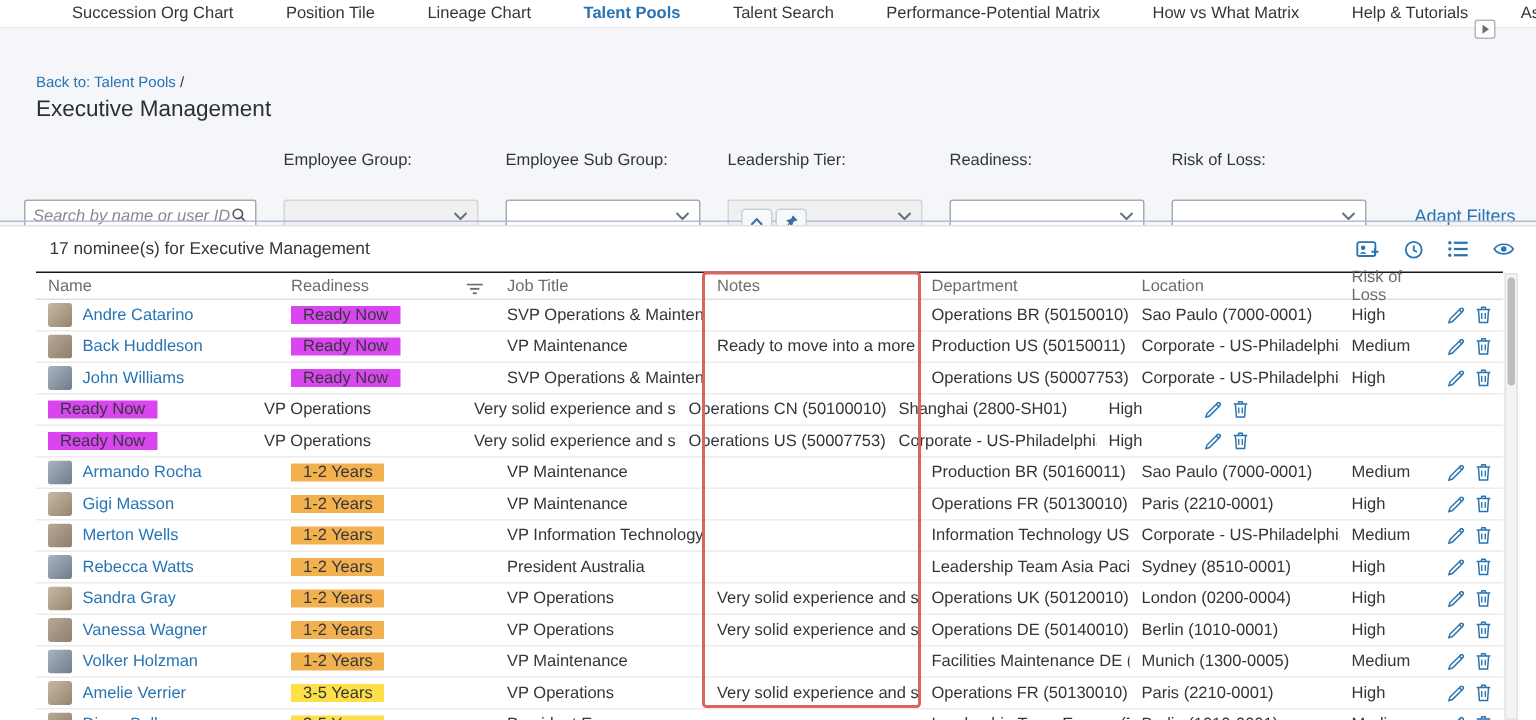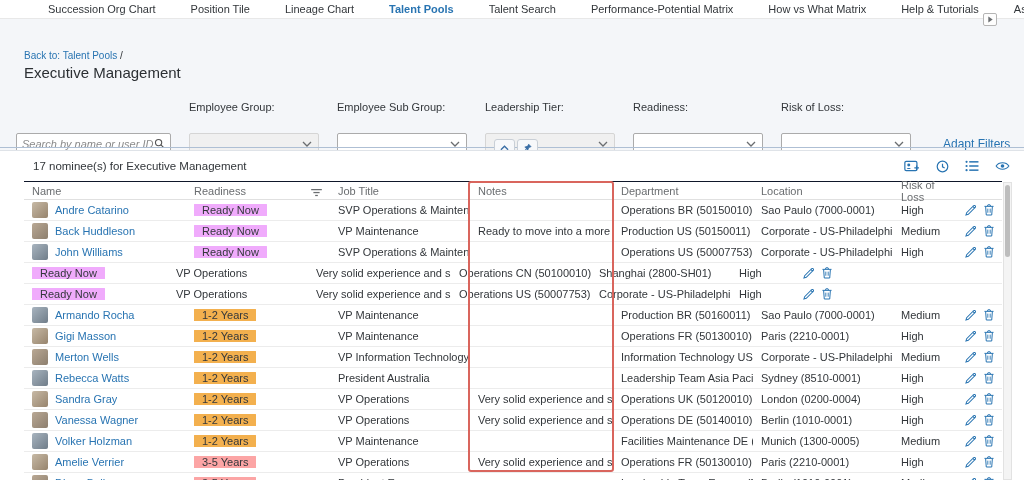--- a/index.html
+++ b/index.html
@@ -67,23 +67,23 @@
 
   .name-cell { display:flex; align-items:center; gap:7px; }
   .avatar { width:16px; height:16px; border-radius:2px; flex:none;
     background:linear-gradient(135deg,#b9a894,#8d7f6e); }
   .tr:nth-child(3n) .avatar { background:linear-gradient(135deg,#a8b4bf,#707d89); }
   .tr:nth-child(3n+1) .avatar { background:linear-gradient(135deg,#c7b9a5,#97846d); }
   .name-link { color:#2874b2; text-decoration:none; cursor:pointer; overflow:hidden;
     text-overflow:ellipsis; white-space:nowrap; }
 
   .badge { font-size:11px; color:#33373b; padding:1px 8px 2px; border-radius:2px; white-space:nowrap; }
-  .badge.ready-now { background:#f0abfc; }
+  .badge.ready-now { background:#d946ef; }
   .badge.y12 { background:#f3b04e; }
-  .badge.y35 { background:#fca5a5; }
+  .badge.y35 { background:#fde047; }
 
   .row-actions { display:flex; gap:8px; align-items:center; }
   .act { cursor:pointer; display:flex; }
 
   
   .annotation { position:absolute; top:30px; left:468px; width:146px; height:291px;
     border:2px solid #d9655d; border-radius:3px; pointer-events:none; }
 
   
   .vscroll { position:absolute; top:31px; right:12px; width:9px; height:298px;

